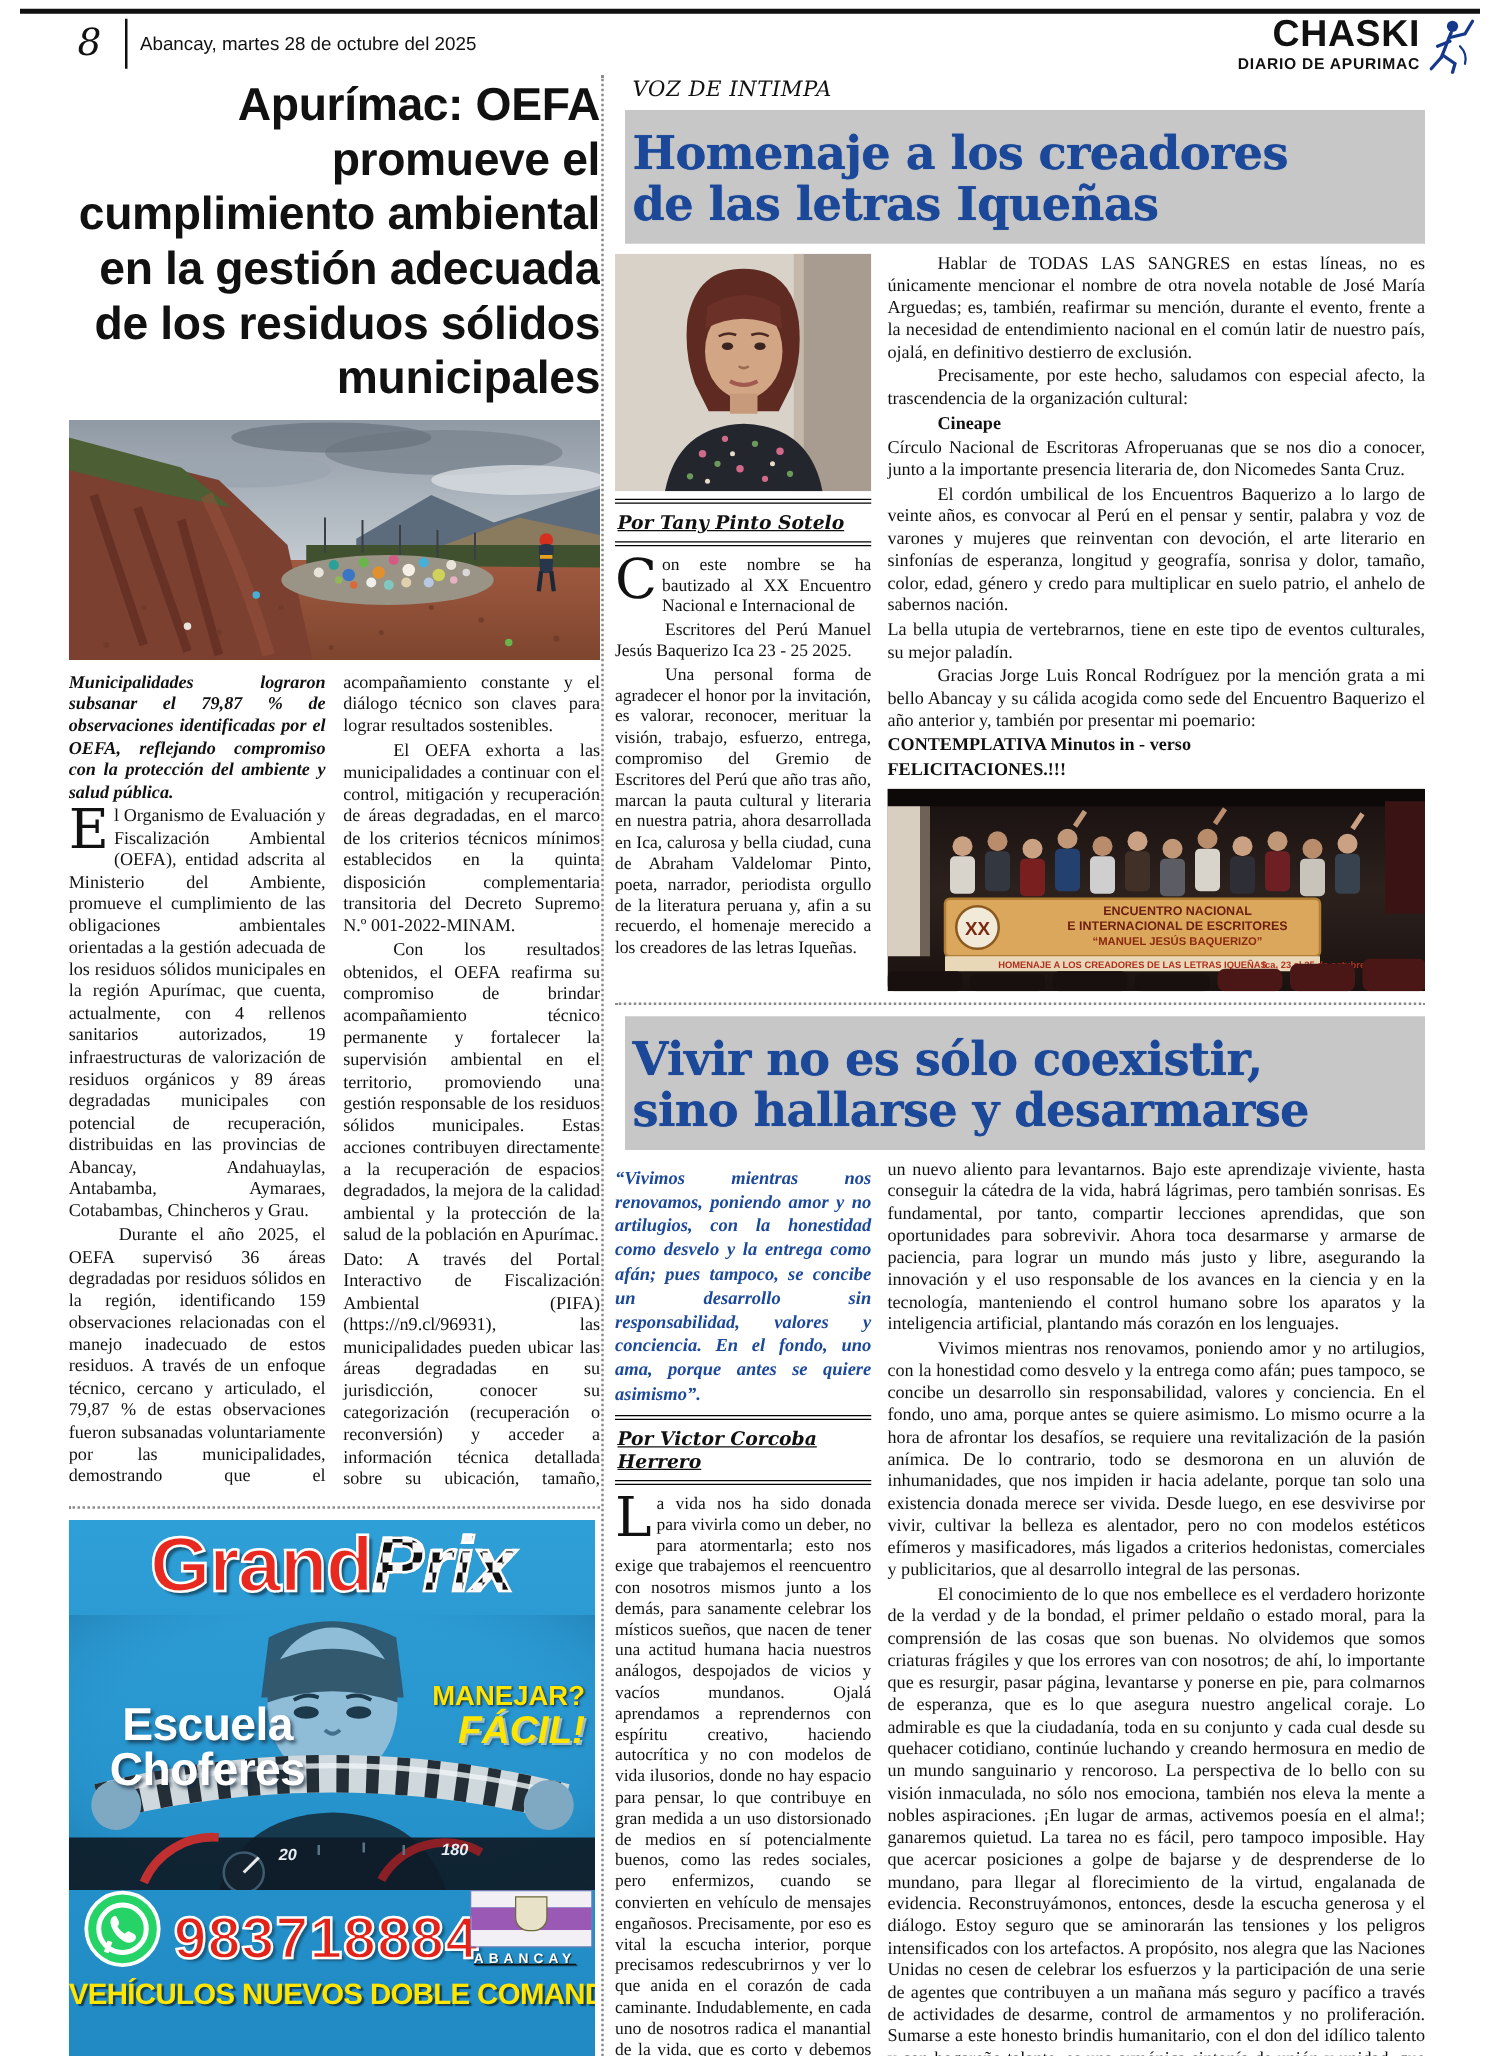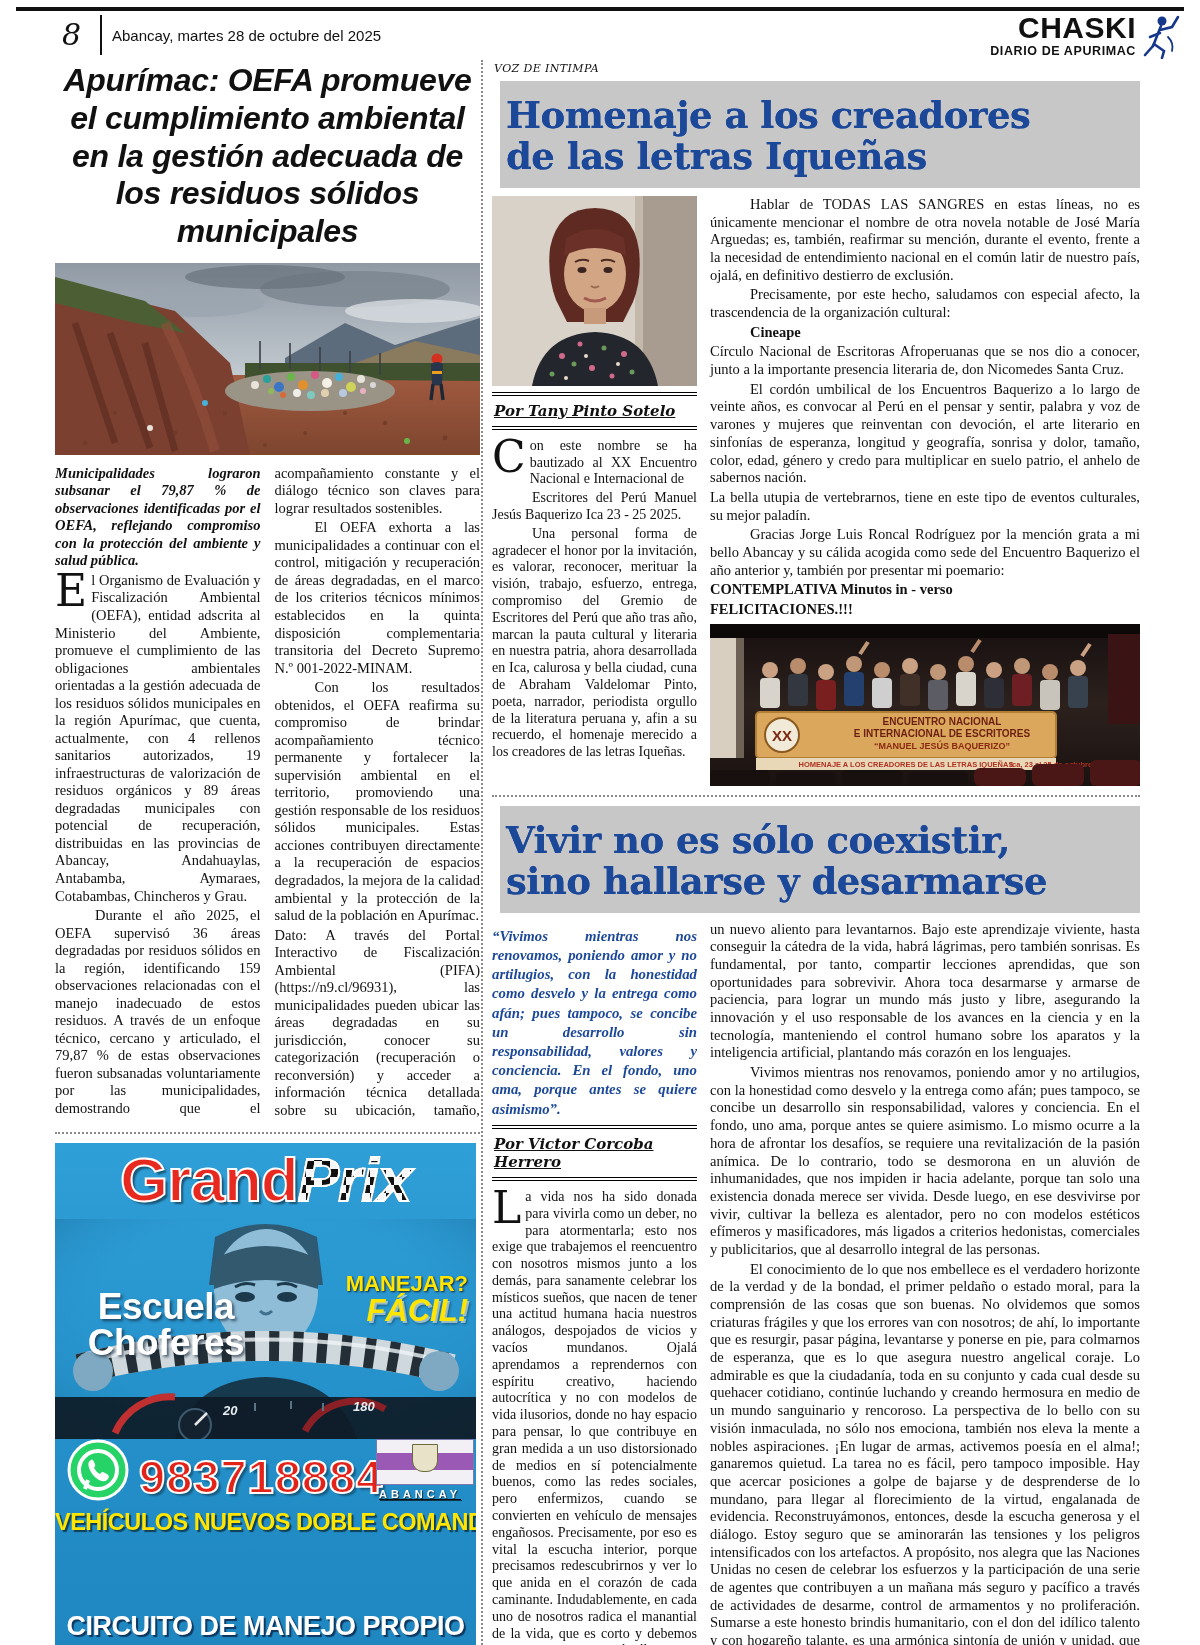--- a/index.html
+++ b/index.html
@@ -14,31 +14,31 @@
   .masthead{position:absolute;right:64px;top:2px;text-align:right;font-family:"Liberation Sans",sans-serif;}
   .masthead .mh{font-size:30px;font-weight:900;letter-spacing:.5px;line-height:1;}
   .masthead .mhs{font-size:12.5px;font-weight:700;letter-spacing:.6px;margin-top:1px;}
   .chaski-logo{position:absolute;right:18px;top:2px;}
   
   .colL{position:absolute;left:55px;top:60px;width:425px;height:1585px;overflow:hidden;}
   .colR{position:absolute;left:492px;top:60px;width:648px;height:1585px;overflow:hidden;}
   .vdots{position:absolute;left:481px;top:60px;height:1585px;border-left:2px dotted #8a8a8a;}
   .hdots{border-top:2px dotted #8a8a8a;margin:9px 0;}
   
-  .a1-title{font-family:"Liberation Sans",sans-serif;font-weight:700;font-size:32px;line-height:1.18;
-            text-align:center;letter-spacing:-.3px;margin:2px 0 12px 0;font-style:italic;}
+  .a1-title{font-family:"Liberation Sans",sans-serif;font-weight:700;font-size:37px;line-height:1.18;
+            text-align:right;letter-spacing:-.3px;margin:2px 0 12px 0;}
   .photo{display:block;}
   .a1-text{margin-top:10px;height:658px;column-count:2;column-gap:14px;column-fill:auto;
            font-size:14.5px;line-height:1.21;text-align:justify;hyphens:auto;}
   .a1-text p{margin:0 0 2px 0;}
   .lead{font-weight:700;font-style:italic;}
   .ind{text-indent:40px;}
   .dropcap{float:left;font-size:44px;line-height:34px;padding:2px 4px 0 0;font-family:"DejaVu Serif",serif;}
   
-  .kicker{font-style:italic;font-size:11px;letter-spacing:.4px;margin:2px 0 6px 2px;font-family:"DejaVu Serif",serif;}
+  .kicker{font-style:italic;font-size:17px;letter-spacing:.4px;margin:2px 0 6px 14px;font-family:"DejaVu Serif",serif;}
   .bluebox{background:#c7c7c7;margin-left:8px;padding:14px 6px 10px 6px;text-align:left;}
   .bluebox .bl{font-family:"DejaVu Serif",serif;font-weight:700;color:#1c4899;font-size:37px;line-height:1.12;
                letter-spacing:-.5px;text-shadow:0 0 .6px #1c4899;}
   .row{display:flex;gap:13px;margin-top:8px;}
   .subL{width:205px;flex:0 0 205px;}
   .subR{flex:1 1 auto;min-width:0;}
   .body-txt{font-size:14.5px;line-height:1.22;text-align:justify;hyphens:auto;}
   .body-txt p{margin:0 0 2px 0;}
   .narrow-txt{font-size:14px;line-height:1.2;}
   .byline{border-top:4px double #000;border-bottom:4px double #000;padding:6px 2px;margin:6px 0 8px 0;

